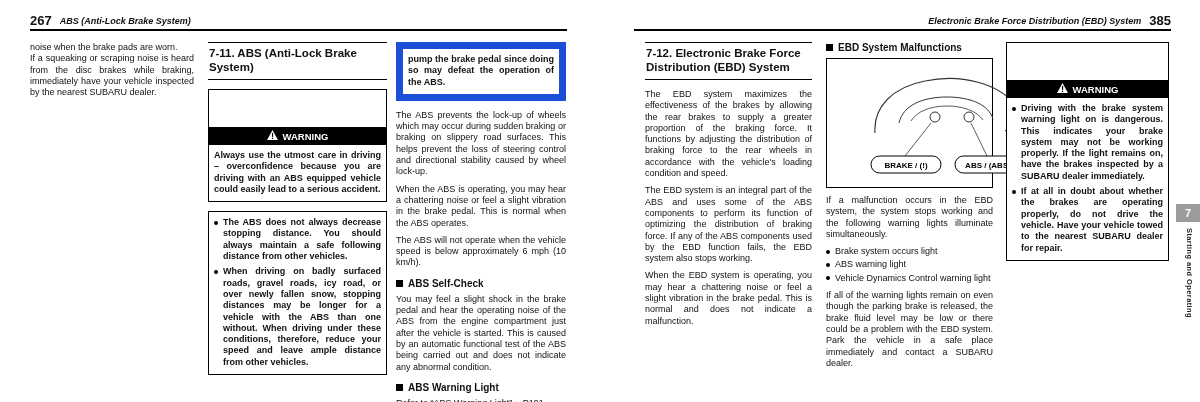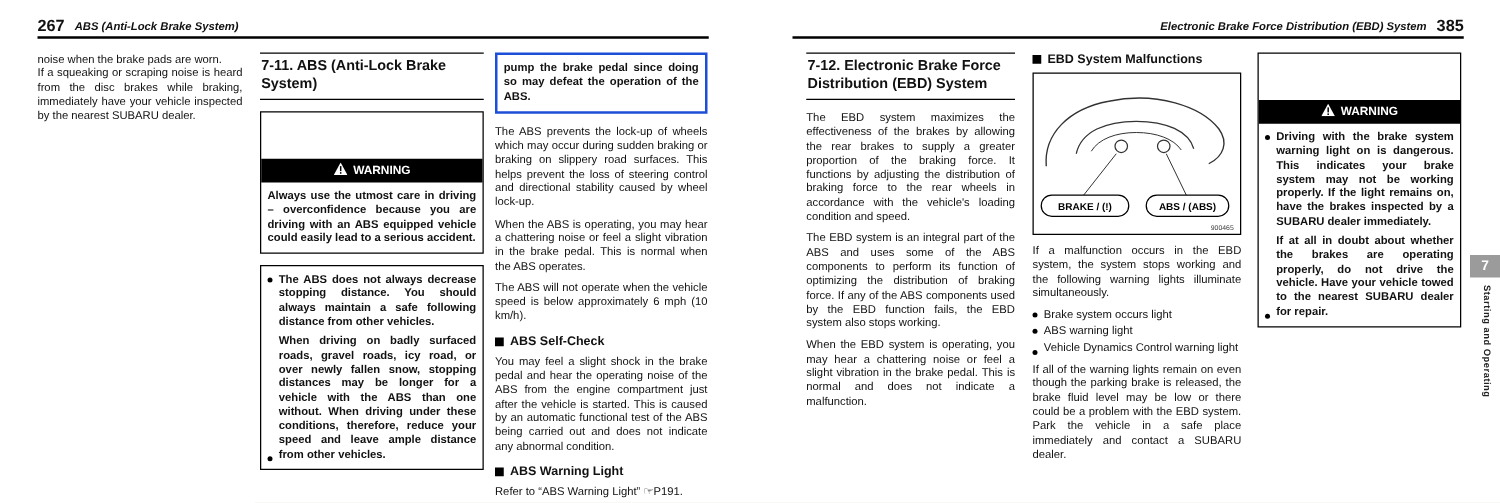--- a/index.html
+++ b/index.html
@@ -28,37 +28,37 @@
 
   .section-title { font-size:11.5px; line-height:13.5px; font-weight:bold;
                    border-top:1.5px solid #000; border-bottom:1.5px solid #000;
                    padding:4px 1px 5px; margin-bottom:9px; }
 
   
   .alert { border:1px solid #000; margin-bottom:9px; background:#fff; }
   .alert-bar { background:#000; color:#fff; font-weight:bold; font-size:9.5px; line-height:11px;
                display:flex; align-items:center; justify-content:center; gap:5px; padding:3px 0;margin-top:37px; }
   .alert-body { padding:5px 5px 6px; font-size:9px; font-weight:bold; text-align:justify; line-height:11.3px; }
-  .cont-box { border:2px solid #1d4ed8; padding:5px 5px 6px; font-size:9px; font-weight:bold;
+  .cont-box { border:7px solid #1d4ed8; padding:5px 5px 6px; font-size:9px; font-weight:bold;
               text-align:justify; line-height:11.3px; margin-bottom:9px; }
 
   .brow { display:flex; gap:5px; margin-bottom:4px; }
-  .brow:last-child { margin-bottom:0;align-items:flex-end; }
+  .brow:last-child { margin-bottom:0; }
   .dot { width:4px; height:4px; background:#000; border-radius:50%; flex:none; margin-top:3.5px; }
   .btext { flex:1; }
 
   .plainlist { margin:2px 0 6px; }
   .plainlist .brow { margin-bottom:2px; font-size:9px; line-height:11.3px; }
 
   .subhead { display:flex; align-items:center; gap:5px; font-size:10px; font-weight:bold;
              margin:9px 0 5px; }
   .subhead.first { margin-top:0; }
   .sq { width:7px; height:7px; background:#000; flex:none; }
 
-  .figure { border:1px solid #000; height:130px; margin:2px 0 7px; background:#fff; }
+  .figure { border:1px solid #000; height:130px; margin:2px 0 7px; background:#fff;padding-left:38px; }
   svg text { font-family:"Liberation Sans", sans-serif; }
 
   
   .tab-box { position:absolute; left:1176px; top:204px; width:24px; height:18px; background:#9b9b9b;
              color:#fff; font-size:11px; font-weight:bold; display:flex; align-items:center; justify-content:center; }
   .tab-label { position:absolute; left:1185px; top:228px; writing-mode:vertical-rl;
                font-size:7.5px; font-weight:bold; color:#222; letter-spacing:0.4px; }
 </style>
 </head>
 <body>

